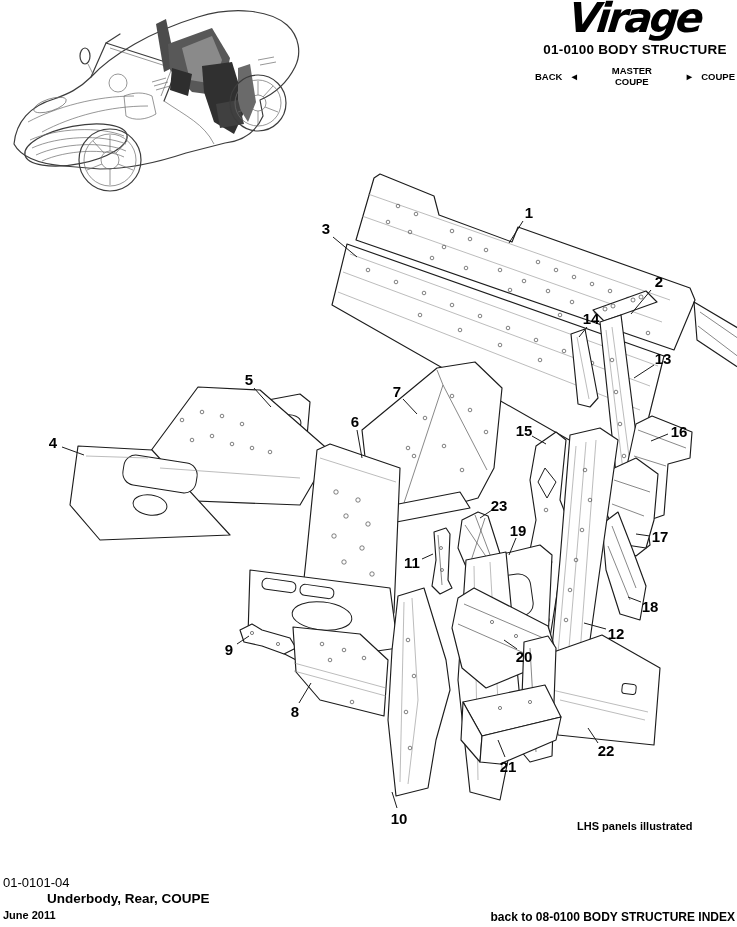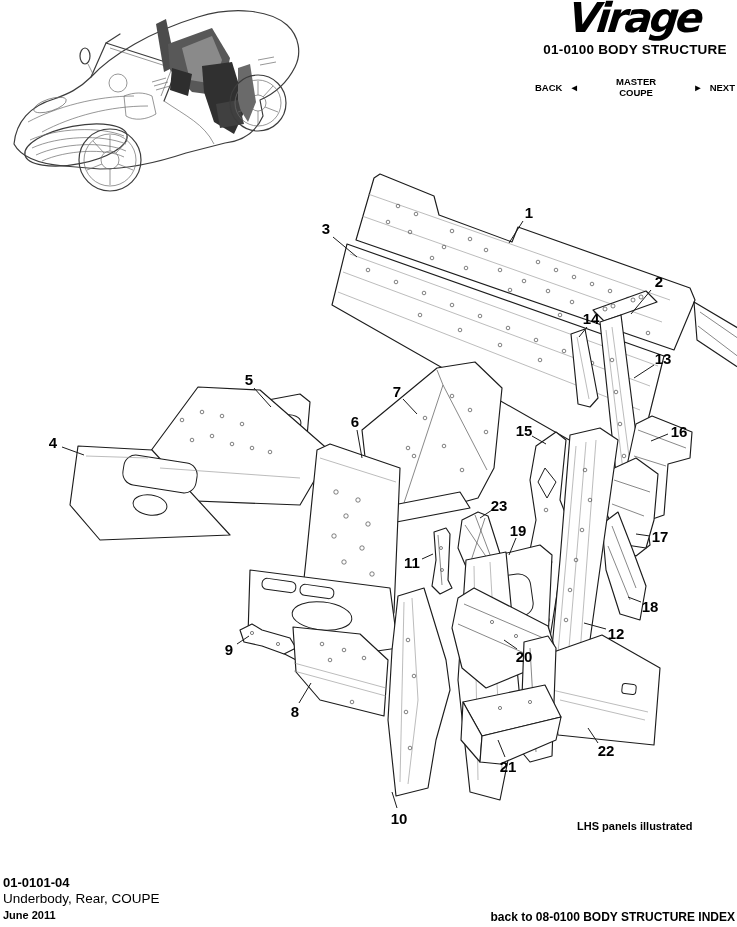--- a/index.html
+++ b/index.html
@@ -4,26 +4,26 @@
 <style>
   html,body{margin:0;padding:0;background:#fff;}
   .page{position:relative;width:737px;height:927px;background:#ffffff;overflow:hidden;
         font-family:"Liberation Sans",sans-serif;color:#000;}
   
   .hdr{position:absolute;top:0;right:2px;width:200px;text-align:center;}
   .logo{font-family:"DejaVu Sans",sans-serif;font-style:italic;font-weight:bold;
         font-size:41px;line-height:36px;letter-spacing:-3px;transform:skewX(-6deg);
         white-space:nowrap;}
   .sect-title{margin-top:6px;font-size:13.5px;font-weight:bold;letter-spacing:.2px;white-space:nowrap;}
-  .navrow{margin-top:19px;font-size:9.5px;font-weight:bold;display:flex;justify-content:center;gap:7px;align-items:center;}
+  .navrow{margin-top:8px;font-size:9.5px;font-weight:bold;display:flex;justify-content:center;gap:7px;align-items:center;}
   .navrow span{cursor:pointer;}
   
   .ftr-left{position:absolute;left:3px;bottom:4px;line-height:16px;}
-  .doc-num{font-size:13px;font-weight:bold;}
-  .doc-title{font-size:13.5px;font-weight:normal;}
+  .doc-num{font-size:13px;font-weight:normal;}
+  .doc-title{font-size:13.5px;font-weight:bold;margin-left:44px;}
   .doc-date{font-size:11px;font-weight:bold;}
   .ftr-link{position:absolute;right:2px;bottom:3px;font-size:12px;font-weight:bold;cursor:pointer;}
   .lhs-note{position:absolute;left:545px;top:820px;font-size:11px;font-weight:bold;margin-left:32px;}
   
   svg{position:absolute;}
   .part{fill:#ffffff;stroke:#1c1c1c;stroke-width:1.15;stroke-linejoin:round;}
   .seam{fill:none;stroke:#8f8f8f;stroke-width:.6;}
   .seam2{fill:none;stroke:#555;stroke-width:.7;}
   .rivet{fill:none;stroke:#4a4a4a;stroke-width:.7;}
   .hole{fill:#fff;stroke:#1c1c1c;stroke-width:1;}
@@ -92,21 +92,21 @@
   <div class="hdr">
     <div class="logo">Virage</div>
     <div class="sect-title">01-0100 BODY STRUCTURE</div>
     <div class="navrow">
       <span>BACK</span>
       <span>◄</span>
       <span style="width:6px"></span>
       <span>MASTER COUPE</span>
       <span style="width:6px"></span>
       <span>►</span>
-      <span>NEXT</span>
+      <span>COUPE</span>
     </div>
   </div>
 
   <svg id="diagram-svg" style="left:0;top:0;" width="737" height="927" viewBox="0 0 737 927">
 
     <g>
       <path class="part" d="M374,178 L380,174 L434,196 L439,215 L512,242 L518,227 L690,288 L695,300 L674,350 L356,240 Z"></path>
       <path class="seam" d="M368,194 L670,300 M362,216 L662,322"></path>
       <g class="rivet">
         <circle cx="398" cy="206" r="1.8"></circle>

